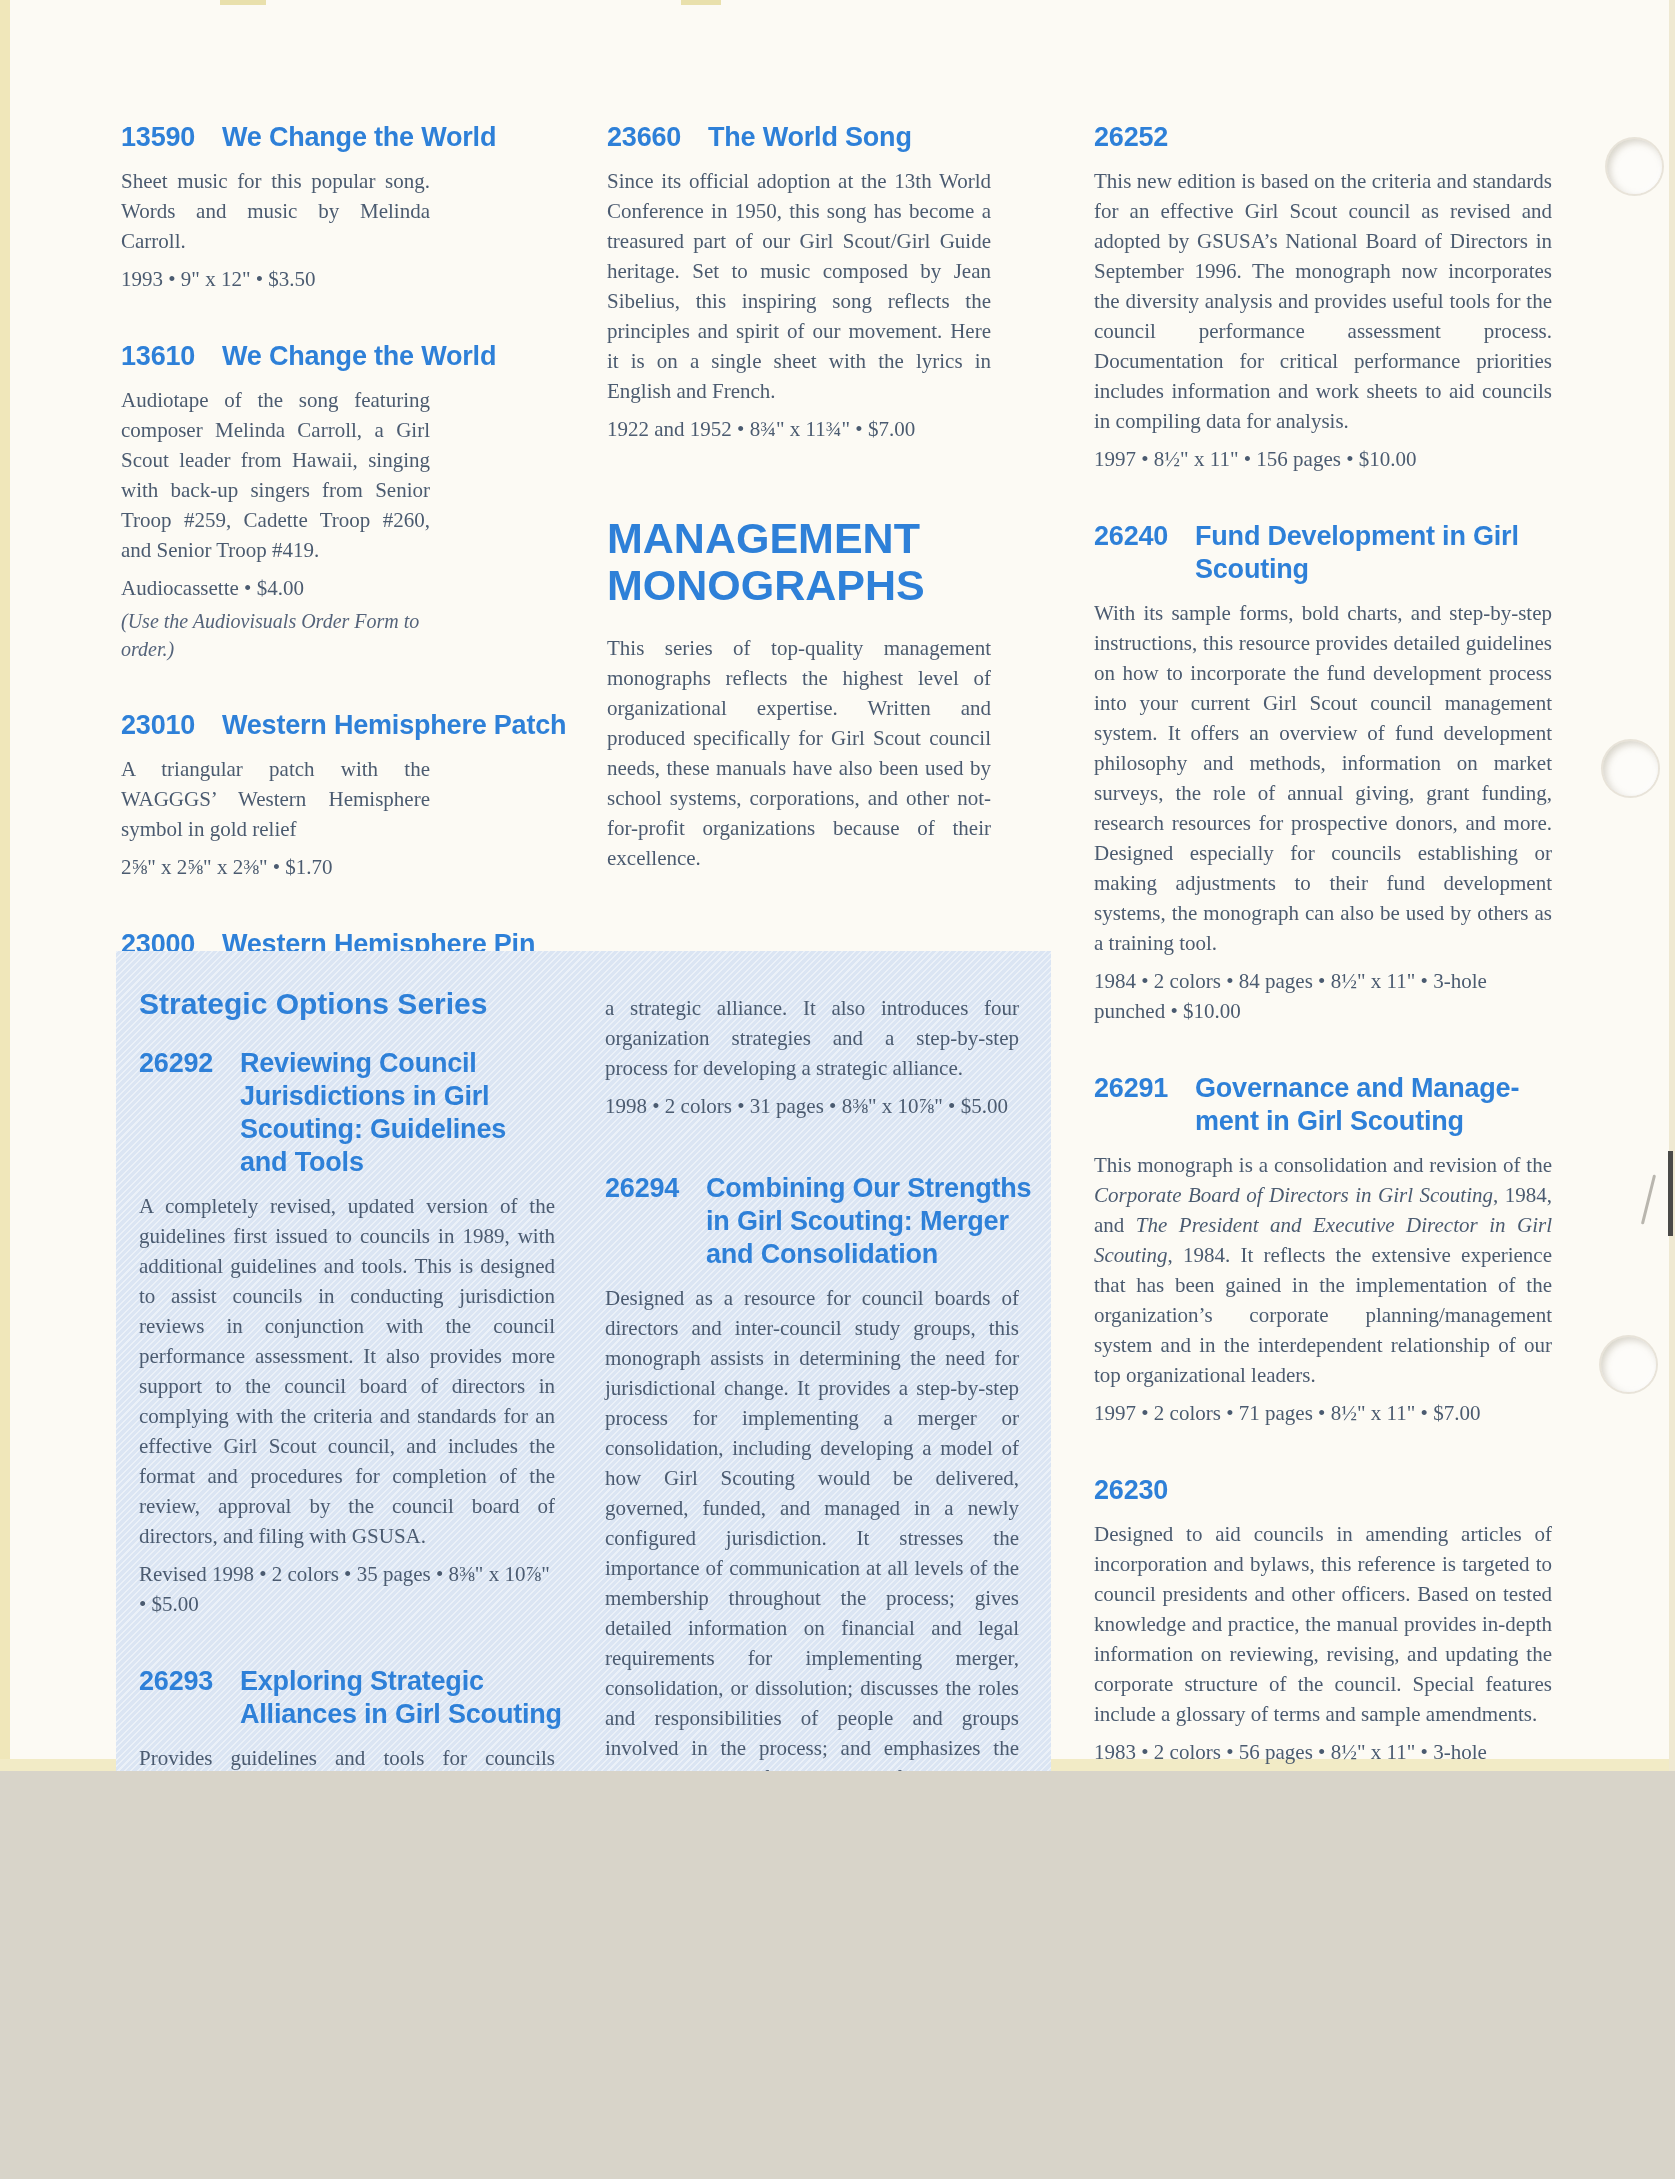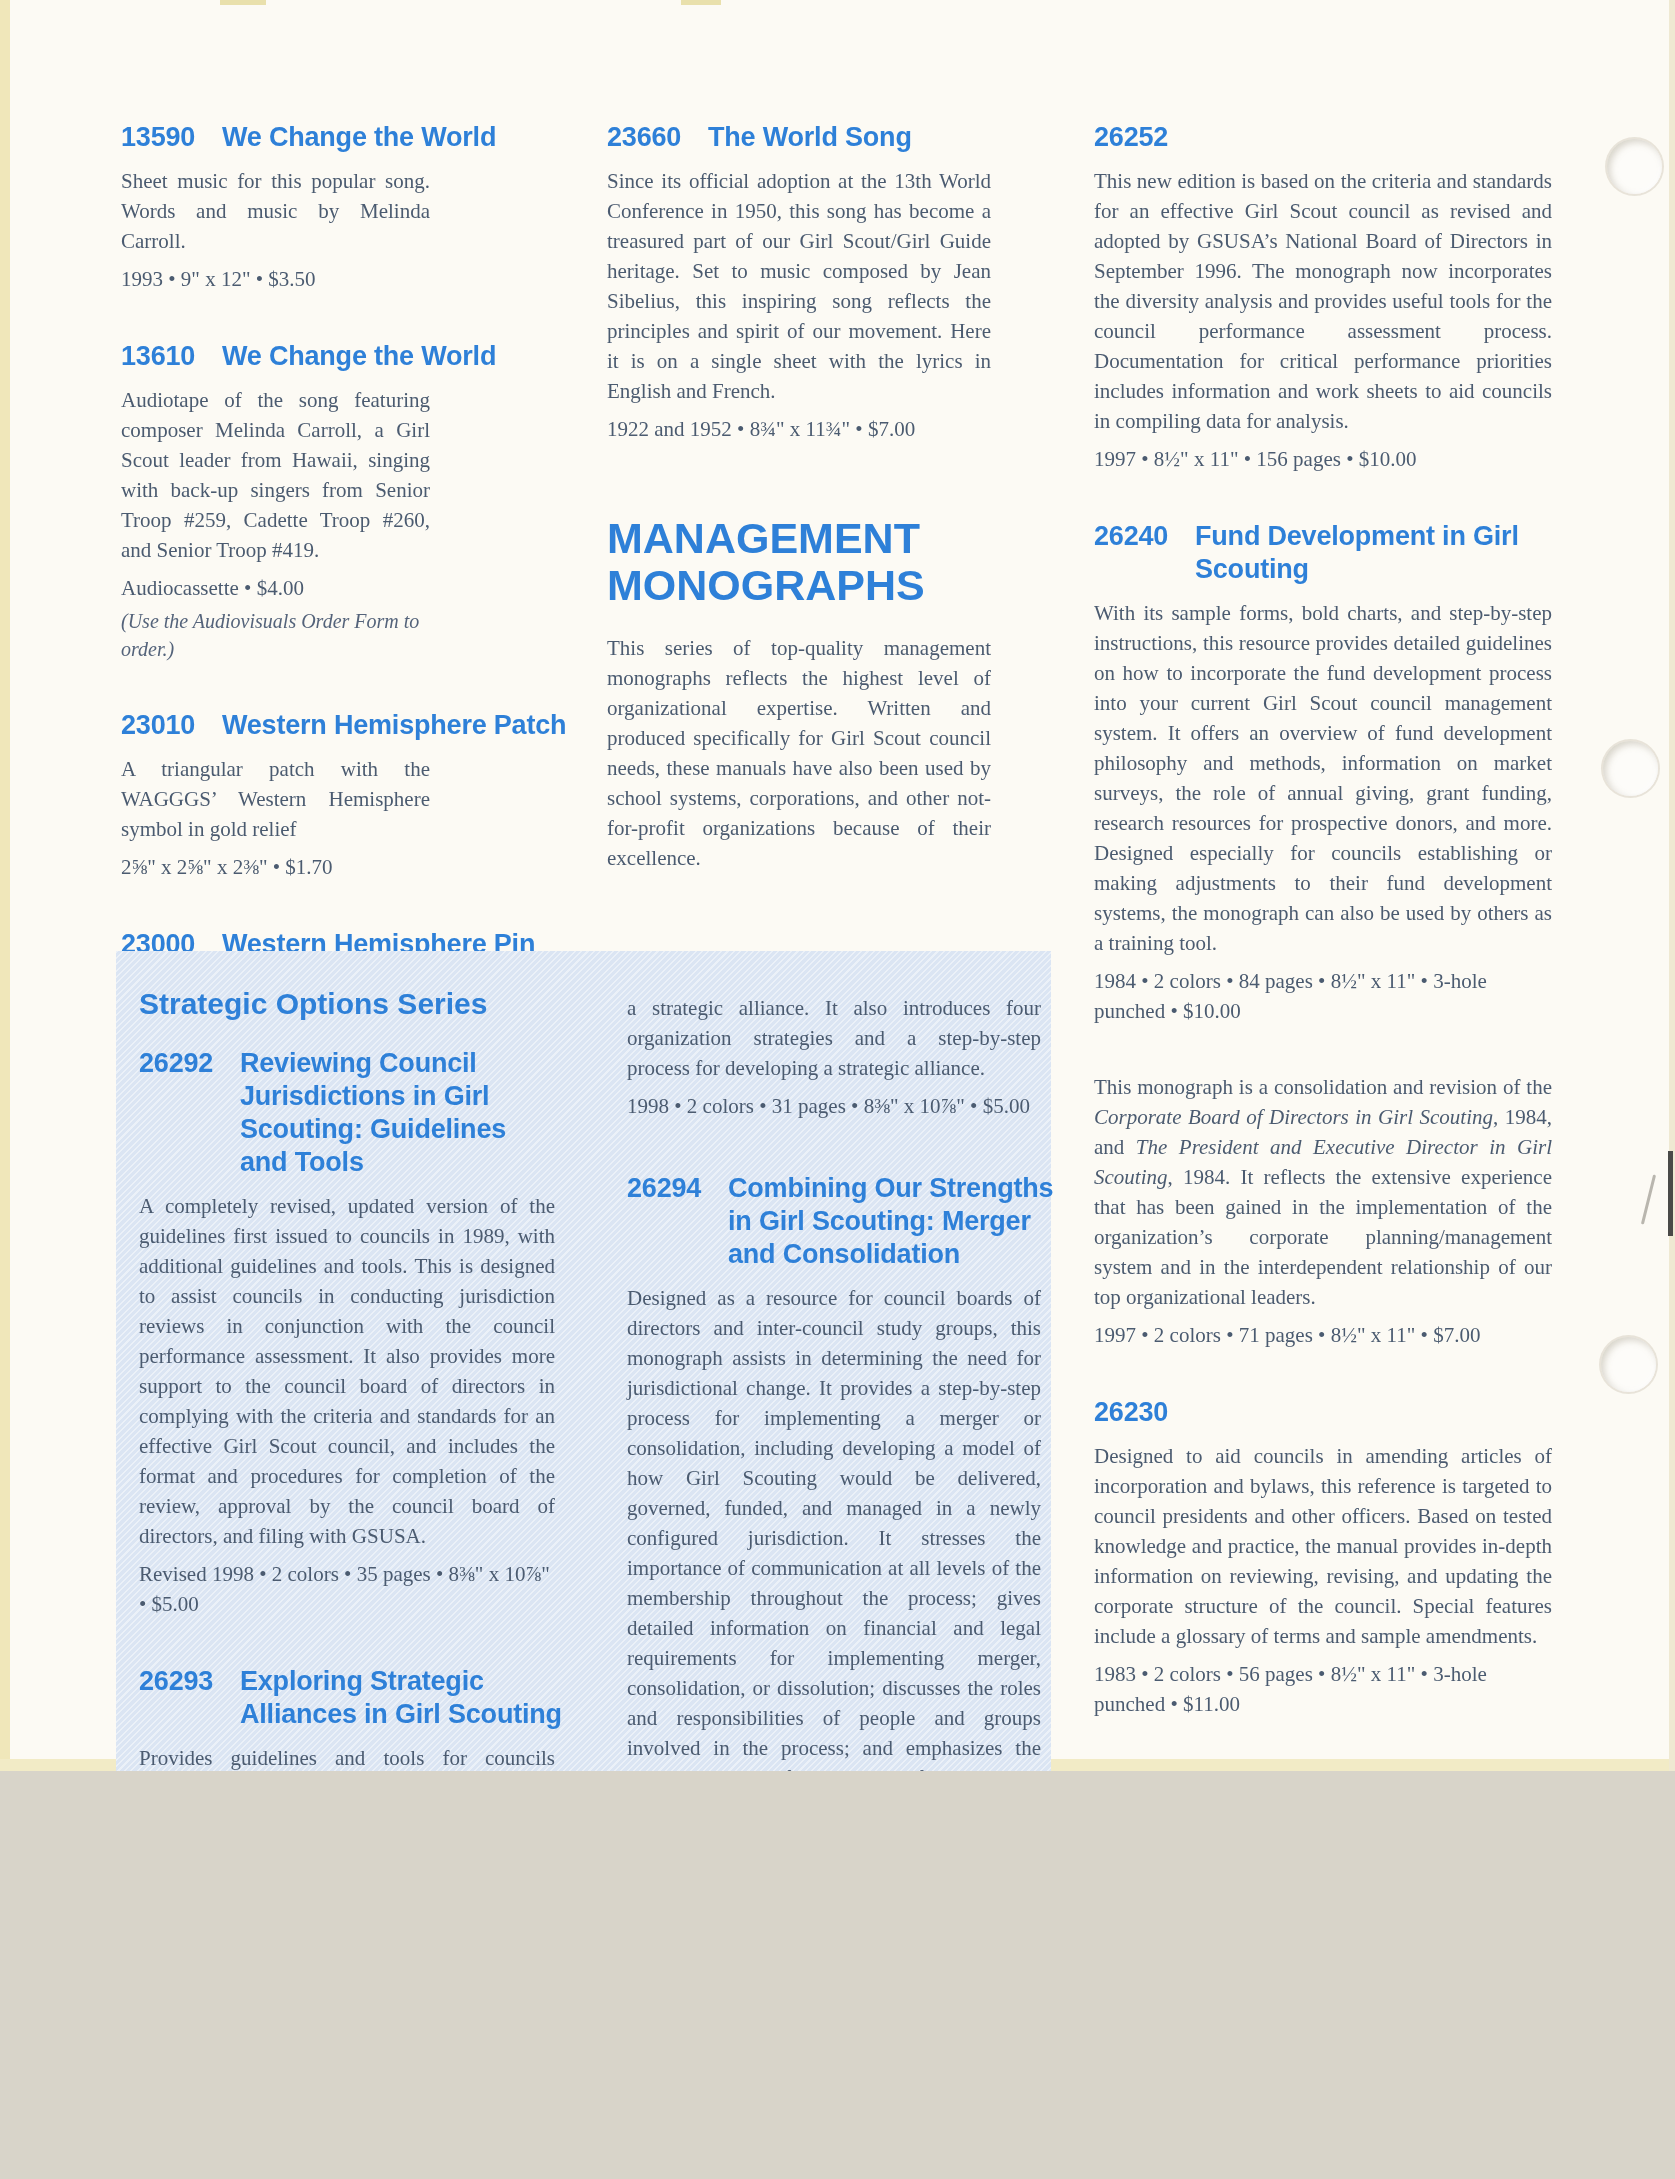--- a/index.html
+++ b/index.html
@@ -50,21 +50,21 @@
     font-family:"Liberation Sans",sans-serif;font-weight:bold;
     font-size:43px;line-height:47px;letter-spacing:0px;}
   .section-intro{margin:24px 0 0 0;font-family:"Liberation Serif","DejaVu Serif",serif;
     font-size:21px;line-height:30px;color:#4b5b70;text-align:justify;}
 
   
   .sbox{position:absolute;left:116px;top:951px;width:935px;height:1077px;
     background-color:#dbe5f3;
     background-image:repeating-linear-gradient(135deg, rgba(255,255,255,.45) 0px, rgba(255,255,255,.45) 1.5px, rgba(0,0,0,0) 1.5px, rgba(0,0,0,0) 4.5px);
     box-sizing:border-box;padding:36px 0 0 23px;}
-  .sbox-inner{display:flex;gap:72px;}
+  .sbox-inner{display:flex;gap:50px;}
   .sbox-colL{width:416px;flex:none;}
   .sbox-colR{width:414px;flex:none;padding-top:6px;}
   .box-header{margin:0 0 26px 0;color:#2e80d8;
     font-family:"Liberation Sans",sans-serif;font-weight:bold;
     font-size:30px;line-height:34px;white-space:pre;}
   .cont-body{margin:0;font-family:Liberation Serif, serif;
     font-size:21px;line-height:30px;color:#4b5b70;text-align:justify;}
 
   .page-number{position:absolute;left:109px;top:2087px;color:#43525f;
     font-family:"Liberation Sans",sans-serif;font-weight:bold;font-size:31px;}
@@ -189,20 +189,25 @@
     <section class="item">
       <h3 class="item-head">
           <span class="item-code">26240</span>
           <span class="item-title">Fund Development in Girl
 Scouting</span>
         </h3>
       <p class="item-body">With its sample forms, bold charts, and step-by-step instructions, this resource provides detailed guidelines on how to incorporate the fund development process into your current Girl Scout council management system. It offers an overview of fund development philosophy and methods, information on market surveys, the role of annual giving, grant funding, research resources for prospective donors, and more. Designed especially for councils establishing or making adjustments to their fund development systems, the monograph can also be used by others as a training tool.</p>
       <p class="item-spec">1984 • 2 colors • 84 pages • 8½" x 11" • 3-hole punched • $10.00</p>
     </section>
     <section class="item">
+      <h3 class="item-head">
+          <span class="item-code">26291</span>
+          <span class="item-title">Governance and Manage-
+ment in Girl Scouting</span>
+        </h3>
       <p class="item-body"><span>This monograph is a consolidation and revision of the </span><span class="it">Corporate Board of Directors in Girl Scouting</span><span>, 1984, and </span><span class="it">The President and Executive Director in Girl Scouting</span><span>, 1984. It reflects the extensive experience that has been gained in the implementation of the organization’s corporate planning/management system and in the interdependent relationship of our top organizational leaders.</span></p>
       <p class="item-spec">1997 • 2 colors • 71 pages • 8½" x 11" • $7.00</p>
     </section>
     <section class="item">
       <h3 class="item-head">
           <span class="item-code">26230</span>
         </h3>
       <p class="item-body">Designed to aid councils in amending articles of incorporation and bylaws, this reference is targeted to council presidents and other officers. Based on tested knowledge and practice, the manual provides in-depth information on reviewing, revising, and updating the corporate structure of the council. Special features include a glossary of terms and sample amendments.</p>
       <p class="item-spec">1983 • 2 colors • 56 pages • 8½" x 11" • 3-hole punched • $11.00</p>
     </section>

